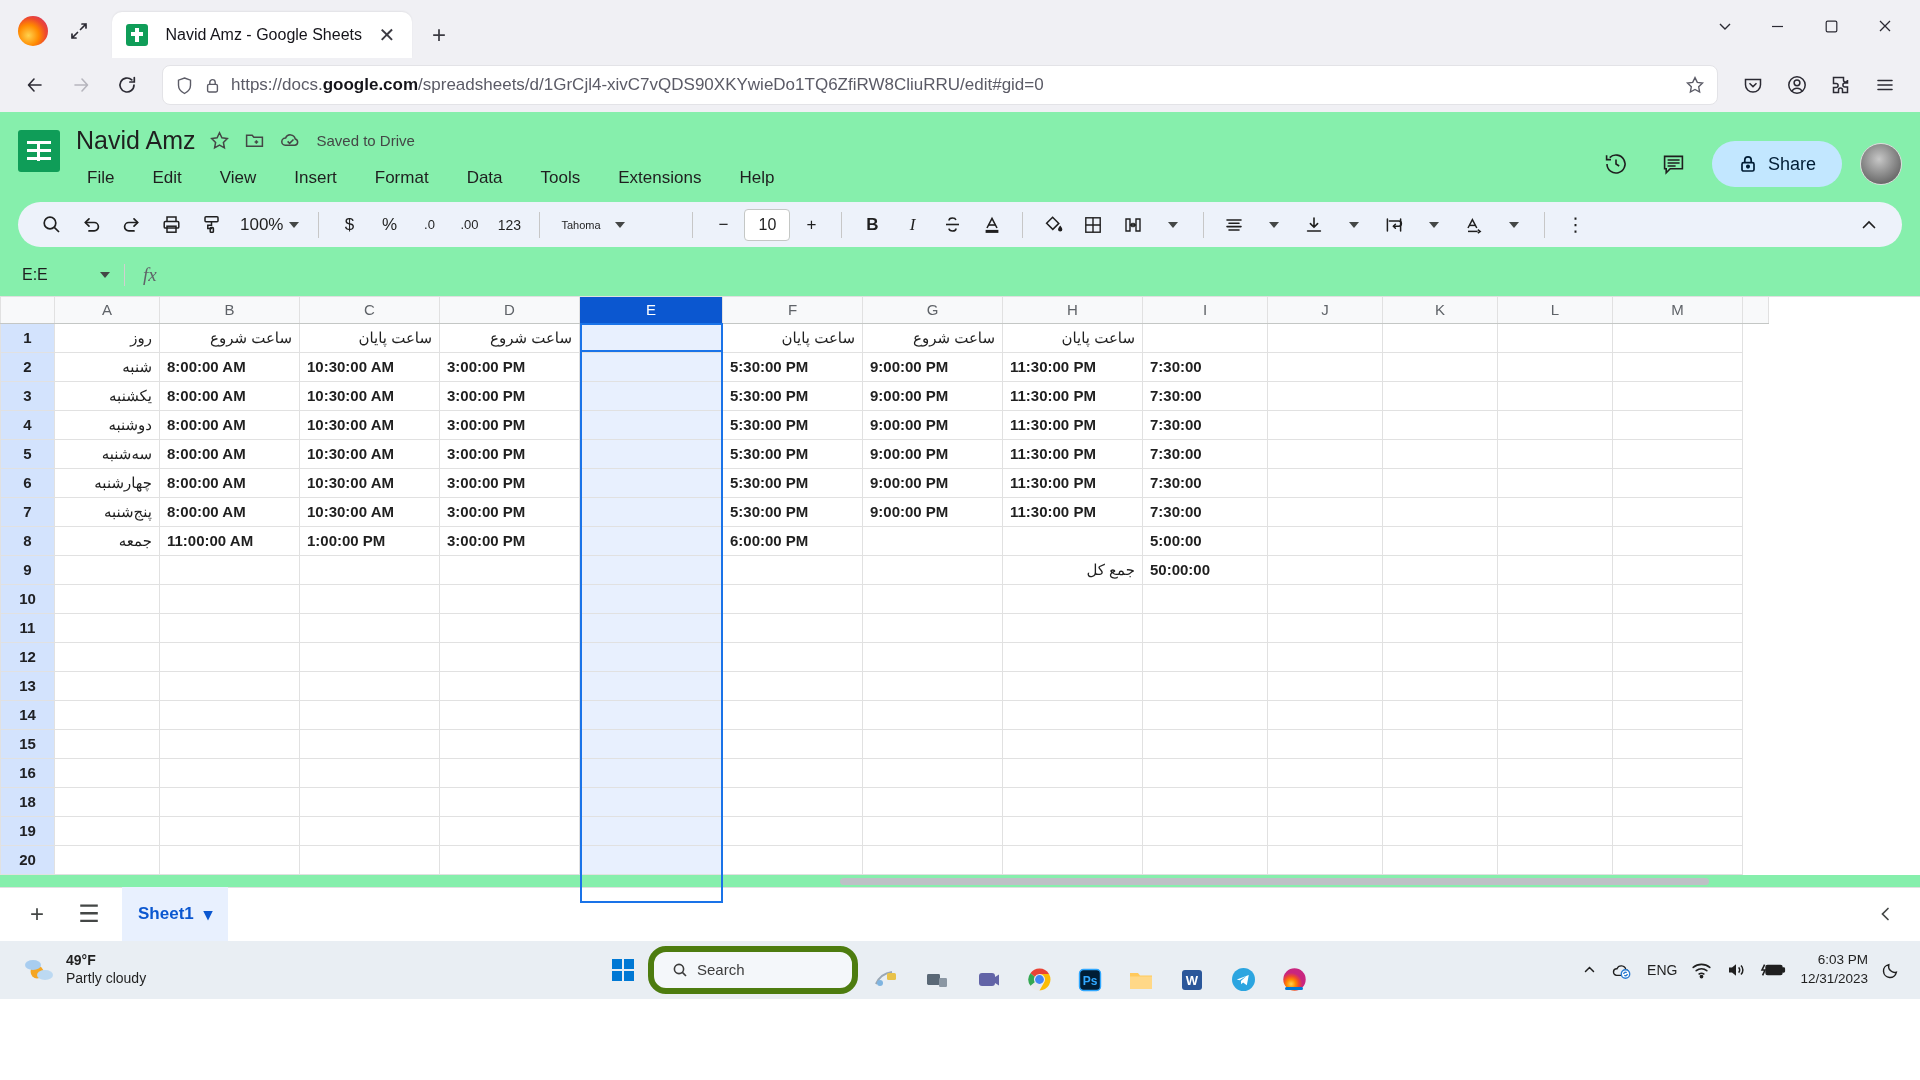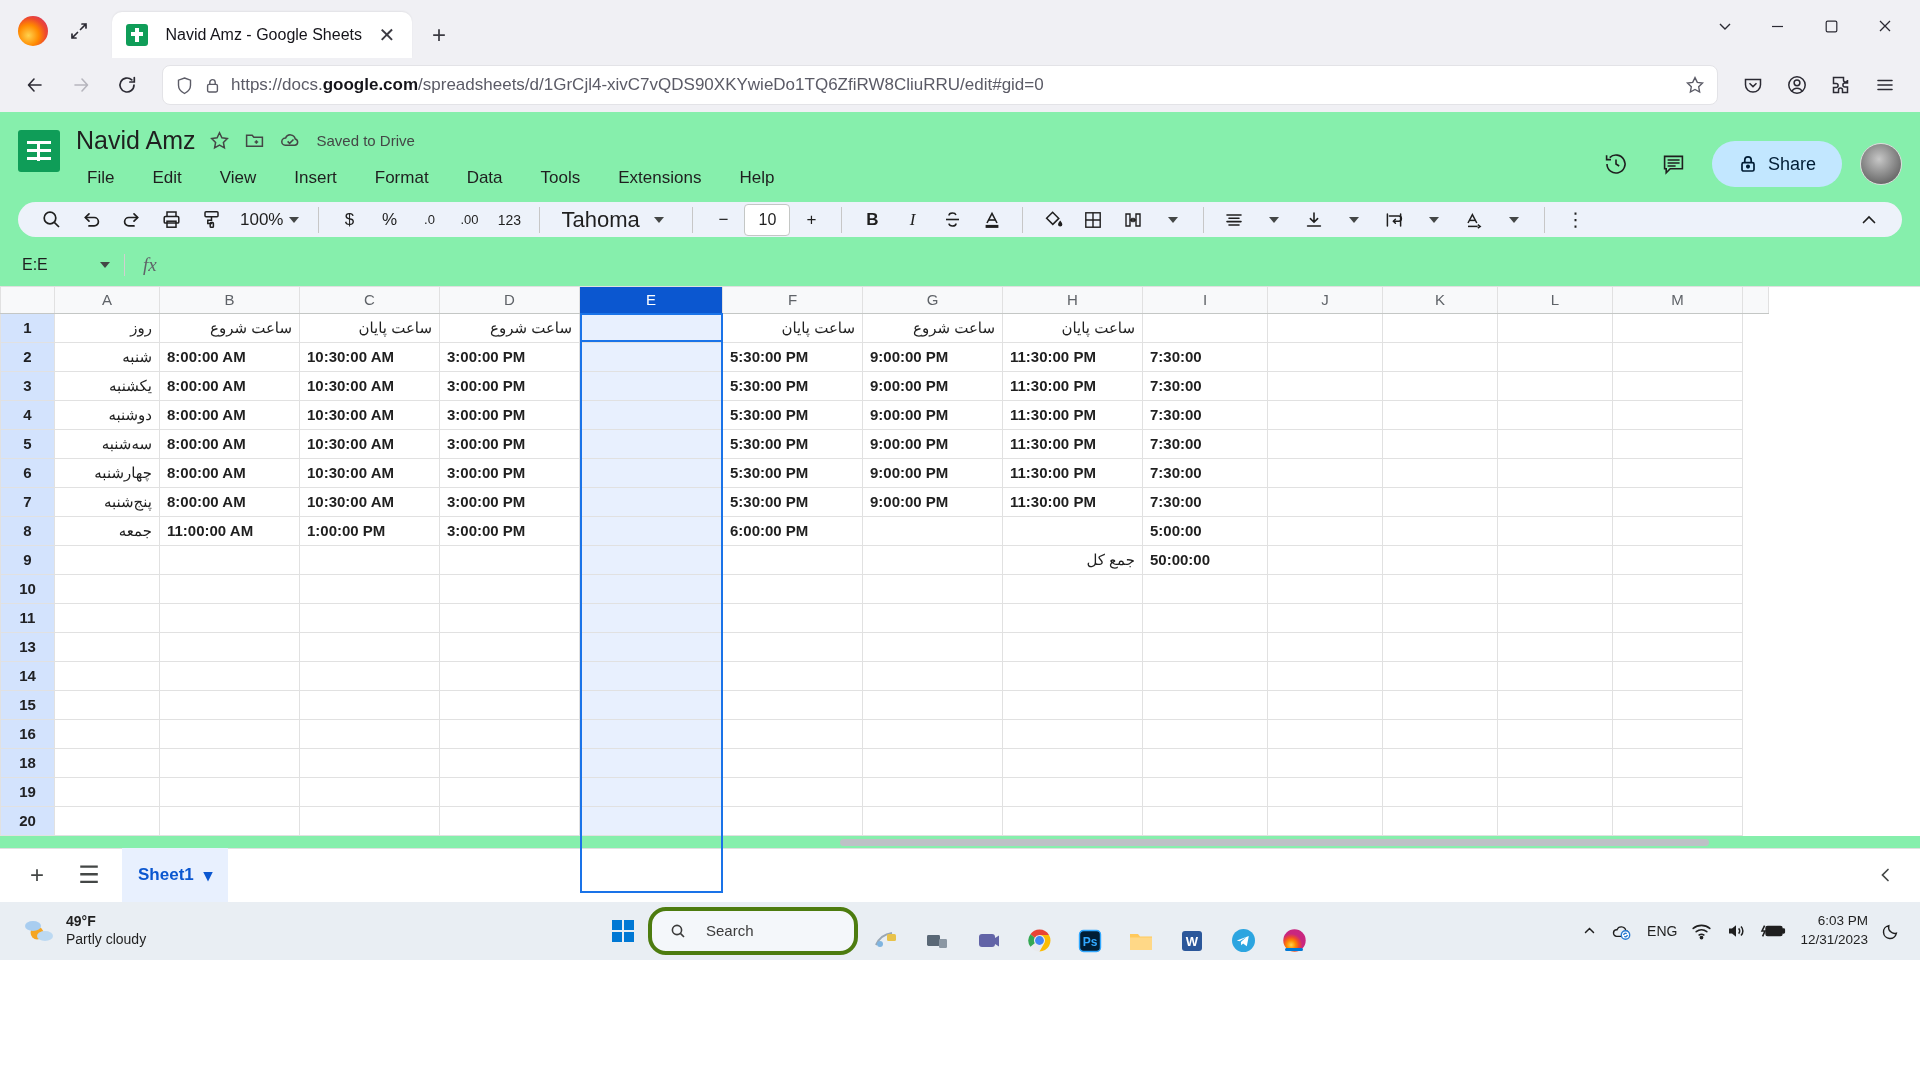--- a/index.html
+++ b/index.html
@@ -127,31 +127,31 @@
   }
   .avatar {
     width: 42px; height: 42px; border-radius: 50%;
     background: radial-gradient(circle at 45% 38%, #c7c7c7 0%, #8e8e8e 45%, #4a4a4a 100%);
     border: 1px solid #ddd; flex: none;
   }
 
   
   .toolbar-wrap { padding: 4px 18px 6px 18px; }
   .toolbar {
-    background: #edf2fa; border-radius: 24px; height: 35px;
+    background: #edf2fa; border-radius: 24px; height: 45px;
     display: flex; align-items: center; padding: 0 14px; gap: 2px;
   }
   .tb-btn {
     min-width: 38px; height: 38px; border-radius: 6px;
     display: flex; align-items: center; justify-content: center;
     color: #1f1f1f; font-size: 17px; padding: 0 5px;
   }
   .tb-sep { width: 1px; height: 26px; background: #c7c7c7; margin: 0 9px; }
   .tb-zoom { display: flex; align-items: center; gap: 6px; padding: 0 8px; height: 38px; font-size: 17px; color:#1f1f1f;}
-  .tb-font { display: flex; align-items: center; gap: 14px; padding: 0 10px; height: 38px; font-size: 22px; color:#1f1f1f; min-width: 130px;}
+  .tb-font { display: flex; align-items: center; gap: 14px; padding: 0 10px; height: 38px; font-size: 11px; color:#1f1f1f; min-width: 130px;}
   .tb-fontsize {
     width: 46px; height: 32px; border: 1px solid #c4c7c5; border-radius: 4px;
     display: flex; align-items: center; justify-content: center;
     font-size: 16px; background: #fff; color: #1f1f1f;
   }
   .caret { width: 0; height: 0; border-left: 5px solid transparent; border-right: 5px solid transparent; border-top: 6px solid #444746; }
   .tb-spacer { flex: 1; }
 
   
   .formula-bar {
@@ -224,22 +224,22 @@
   .win-start { width: 40px; height: 40px; display: flex; align-items:center; justify-content:center; }
   .win-logo {
     width: 22px; height: 22px;
     background:
       linear-gradient(#0078d4 0 0) 0 0/10px 10px no-repeat,
       linear-gradient(#0078d4 0 0) 12px 0/10px 10px no-repeat,
       linear-gradient(#0078d4 0 0) 0 12px/10px 10px no-repeat,
       linear-gradient(#0078d4 0 0) 12px 12px/10px 10px no-repeat;
   }
   .search-pill {
-    height: 48px; background: #f4f7fa; border: 4px solid #4d7c0f;
-    border-radius: 18px; display: flex; align-items: center; gap: 20px;
+    height: 48px; background: #f4f7fa; border: 6px solid #4d7c0f;
+    border-radius: 18px; display: flex; align-items: center; gap: 9px;
     padding: 0 18px; font-size: 15px; color: #3c3c3c; width: 210px;
   }
   .tb-app { width: 46px; height: 44px; display: flex; align-items: flex-end; justify-content: center; position: relative; }
   .tb-app.active::after {
     content:""; position:absolute; bottom:2px; left:50%; transform:translateX(-50%);
     width: 18px; height: 3px; border-radius:2px; background:#0078d4;
   }
   .tray { margin-left: auto; display: flex; align-items: center; gap: 14px; padding-right: 20px; }
   .tray-ico { color: #1f1f1f; display: flex; align-items: center; }
   .tray-text { font-size: 14px; color: #1f1f1f; }
@@ -810,20 +810,37 @@
             <td class="cell"></td>
             <td class="cell"></td>
             <td class="cell"></td>
             <td class="cell"></td>
             <td class="cell"></td>
             <td class="cell selcol"></td>
             <td class="cell"></td>
             <td class="cell"></td>
             <td class="cell"></td>
             <td class="cell"></td>
+            <th class="rowhdr sel">12</th>
+          </tr>
+          <tr>
+            <td style="width: 26px; border: none;"></td>
+            <td class="cell"></td>
+            <td class="cell"></td>
+            <td class="cell"></td>
+            <td class="cell"></td>
+            <td class="cell"></td>
+            <td class="cell"></td>
+            <td class="cell"></td>
+            <td class="cell"></td>
+            <td class="cell selcol"></td>
+            <td class="cell"></td>
+            <td class="cell"></td>
+            <td class="cell"></td>
+            <td class="cell"></td>
             <th class="rowhdr sel">13</th>
           </tr>
           <tr>
             <td style="width: 26px; border: none;"></td>
             <td class="cell"></td>
             <td class="cell"></td>
             <td class="cell"></td>
             <td class="cell"></td>
             <td class="cell"></td>
             <td class="cell"></td>

